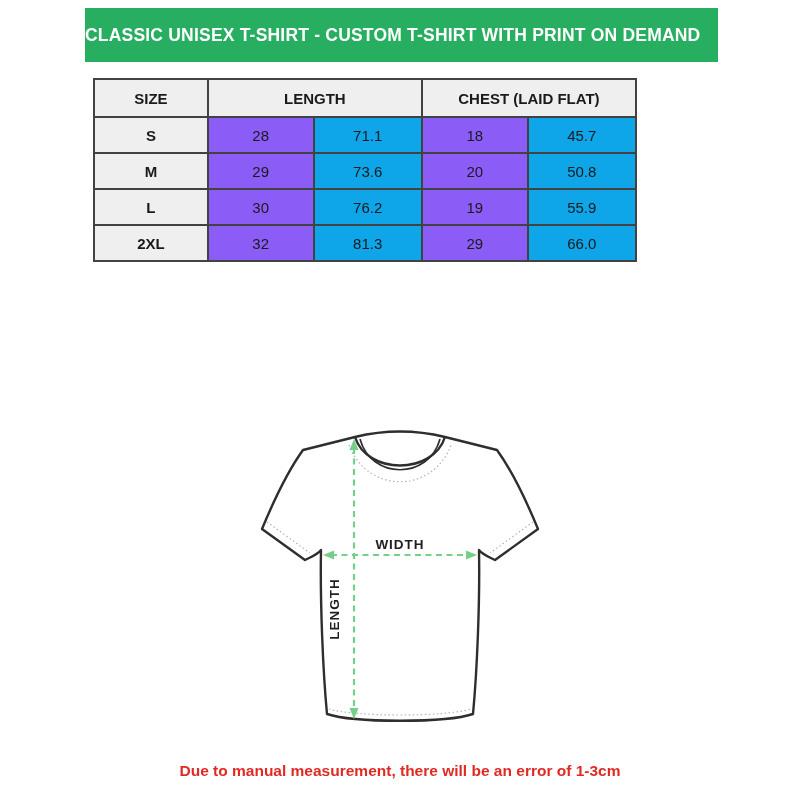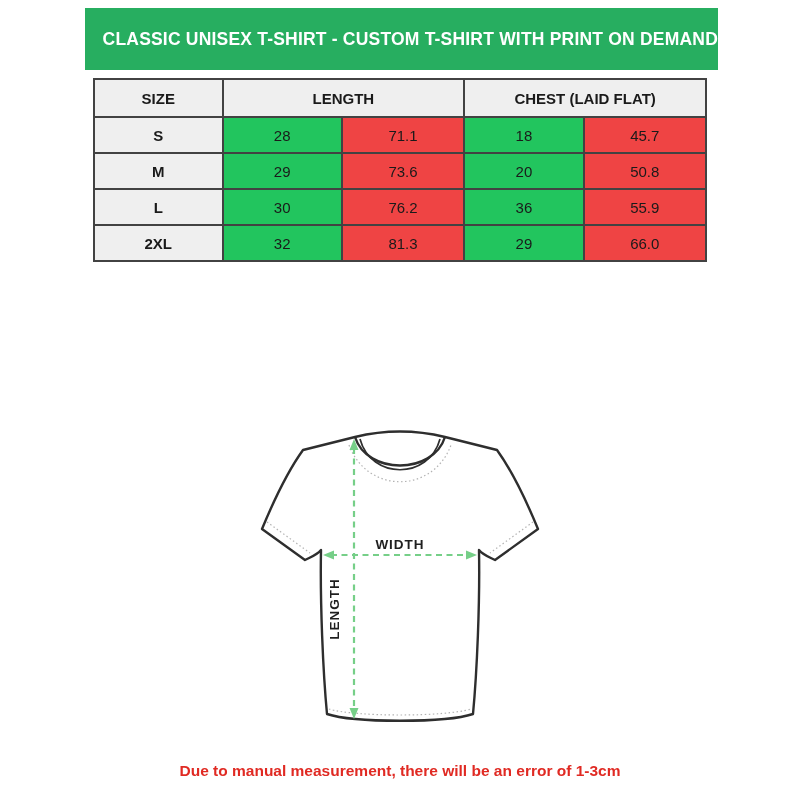--- a/index.html
+++ b/index.html
@@ -1,40 +1,40 @@
 <!DOCTYPE html>
 <html><head>
 <meta charset="utf-8">
 <style>
   html,body{margin:0;padding:0;}
   body{
     width:800px;height:800px;background:#ffffff;position:relative;overflow:hidden;
     font-family:"Liberation Sans", sans-serif;color:#1a1a1a;
   }
   .banner{
-    position:absolute;left:85px;top:8px;width:633px;height:62px;
-    background:#27ae60;display:flex;align-items:center;justify-content:flex-end;
+    position:absolute;left:85px;top:8px;width:633px;height:54px;
+    background:#27ae60;display:flex;align-items:center;justify-content:flex-start;
   }
   .banner span{
     color:#ffffff;font-weight:bold;font-size:17.5px;letter-spacing:.2px;white-space:nowrap;
   }
   table.size-chart{
-    position:absolute;left:93px;top:78px;width:614px;
+    position:absolute;left:93px;top:78px;width:544px;
     border-collapse:collapse;table-layout:fixed;
   }
   table.size-chart th, table.size-chart td{
     border:2px solid #424242;text-align:center;vertical-align:middle;
     font-size:15px;padding:0;
   }
   table.size-chart thead tr{height:38px;}
   table.size-chart tbody tr{height:36px;}
   table.size-chart th{background:#efefef;font-weight:bold;}
   td.size-cell{background:#efefef;font-weight:bold;}
-  td.cm-cell{background:#ef4444;font-weight:normal;}
-  td.in-cell{background:#22c55e;font-weight:normal;}
+  td.cm-cell{background:#0ea5e9;font-weight:normal;}
+  td.in-cell{background:#8b5cf6;font-weight:normal;}
   .diagram{
     position:absolute;left:250px;top:422px;width:300px;height:322px;
   }
   .footer-note{
     position:absolute;left:0;top:762px;width:800px;text-align:center;
     color:#e02a23;font-weight:bold;font-size:15.5px;
   }
 </style>
 </head>
 <body>
@@ -70,21 +70,21 @@
       <td class="size-cell">M</td>
       <td class="in-cell">29</td>
       <td class="cm-cell">73.6</td>
       <td class="in-cell">20</td>
       <td class="cm-cell">50.8</td>
     </tr>
     <tr>
       <td class="size-cell">L</td>
       <td class="in-cell">30</td>
       <td class="cm-cell">76.2</td>
-      <td class="in-cell">36</td>
+      <td class="in-cell">19</td>
       <td class="cm-cell">55.9</td>
     </tr>
     <tr>
       <td class="size-cell">2XL</td>
       <td class="in-cell">32</td>
       <td class="cm-cell">81.3</td>
       <td class="in-cell">29</td>
       <td class="cm-cell">66.0</td>
     </tr>
   </tbody>

